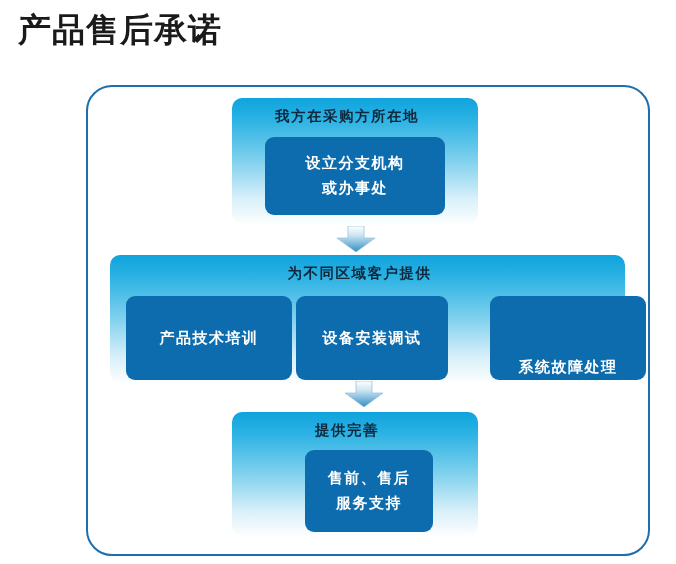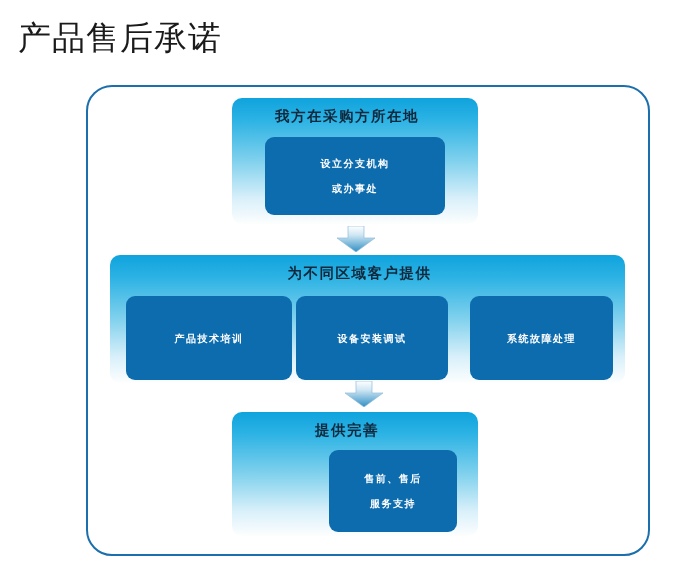--- a/index.html
+++ b/index.html
@@ -13,26 +13,25 @@
     font-family: "DejaVu Sans", "Liberation Sans", sans-serif;
     overflow: hidden;
     position: relative;
   }
 
   #page-title {
     position: absolute;
     left: 18px;
     top: 8px;
     font-size: 33px;
-    font-weight: normal;
+    font-weight: bold;
     color: #1a1a1a;
     letter-spacing: 1px;
     line-height: 44px;
     white-space: nowrap;
-    margin-top: 8px;
   }
 
   
   #diagram-frame {
     position: absolute;
     left: 86px;
     top: 85px;
     width: 564px;
     height: 471px;
     border: 2px solid #1c6fad;
@@ -60,21 +59,21 @@
     letter-spacing: 1.5px;
     line-height: 18px;
   }
 
   
   .card {
     position: absolute;
     background: #0d6cae;
     border-radius: 9px;
     color: #ffffff;
-    font-size: 10px;
+    font-size: 15px;
     font-weight: bold;
     letter-spacing: 1.5px;
     display: flex;
     align-items: center;
     justify-content: center;
     text-align: center;
     line-height: 25px;
     box-sizing: border-box;
   }
   .card .line { display: block; }
@@ -85,25 +84,25 @@
 
   
   #arrow-1 { position: absolute; left: 337px; top: 226px; width: 38px; height: 26px; }
   
   #arrow-2 { position: absolute; left: 345px; top: 381px; width: 38px; height: 26px; }
 
   
   #stage-2 { left: 110px; top: 255px; width: 515px; height: 128px; }
   #card-training  { left: 126px; top: 296px; width: 166px; height: 84px; }
   #card-install   { left: 296px; top: 296px; width: 152px; height: 84px; }
-  #card-fault     { left: 470px; top: 296px; width: 143px; height: 84px; }
+  #card-fault     { left: 490px; top: 296px; width: 156px; height: 84px; align-items: flex-end; }
 
   
   #stage-3 { left: 232px; top: 412px; width: 246px; height: 124px; }
-  #card-support { left: 305px; top: 450px; width: 128px; height: 82px; margin-left: 24px; }
+  #card-support { left: 305px; top: 450px; width: 128px; height: 82px; }
 
   .arrow-svg { display: block; width: 100%; height: 100%; }
 </style>
 </head>
 <body>
 
 <div id="page-title">产品售后承诺</div>
 
 <div id="diagram-frame"></div>
 

